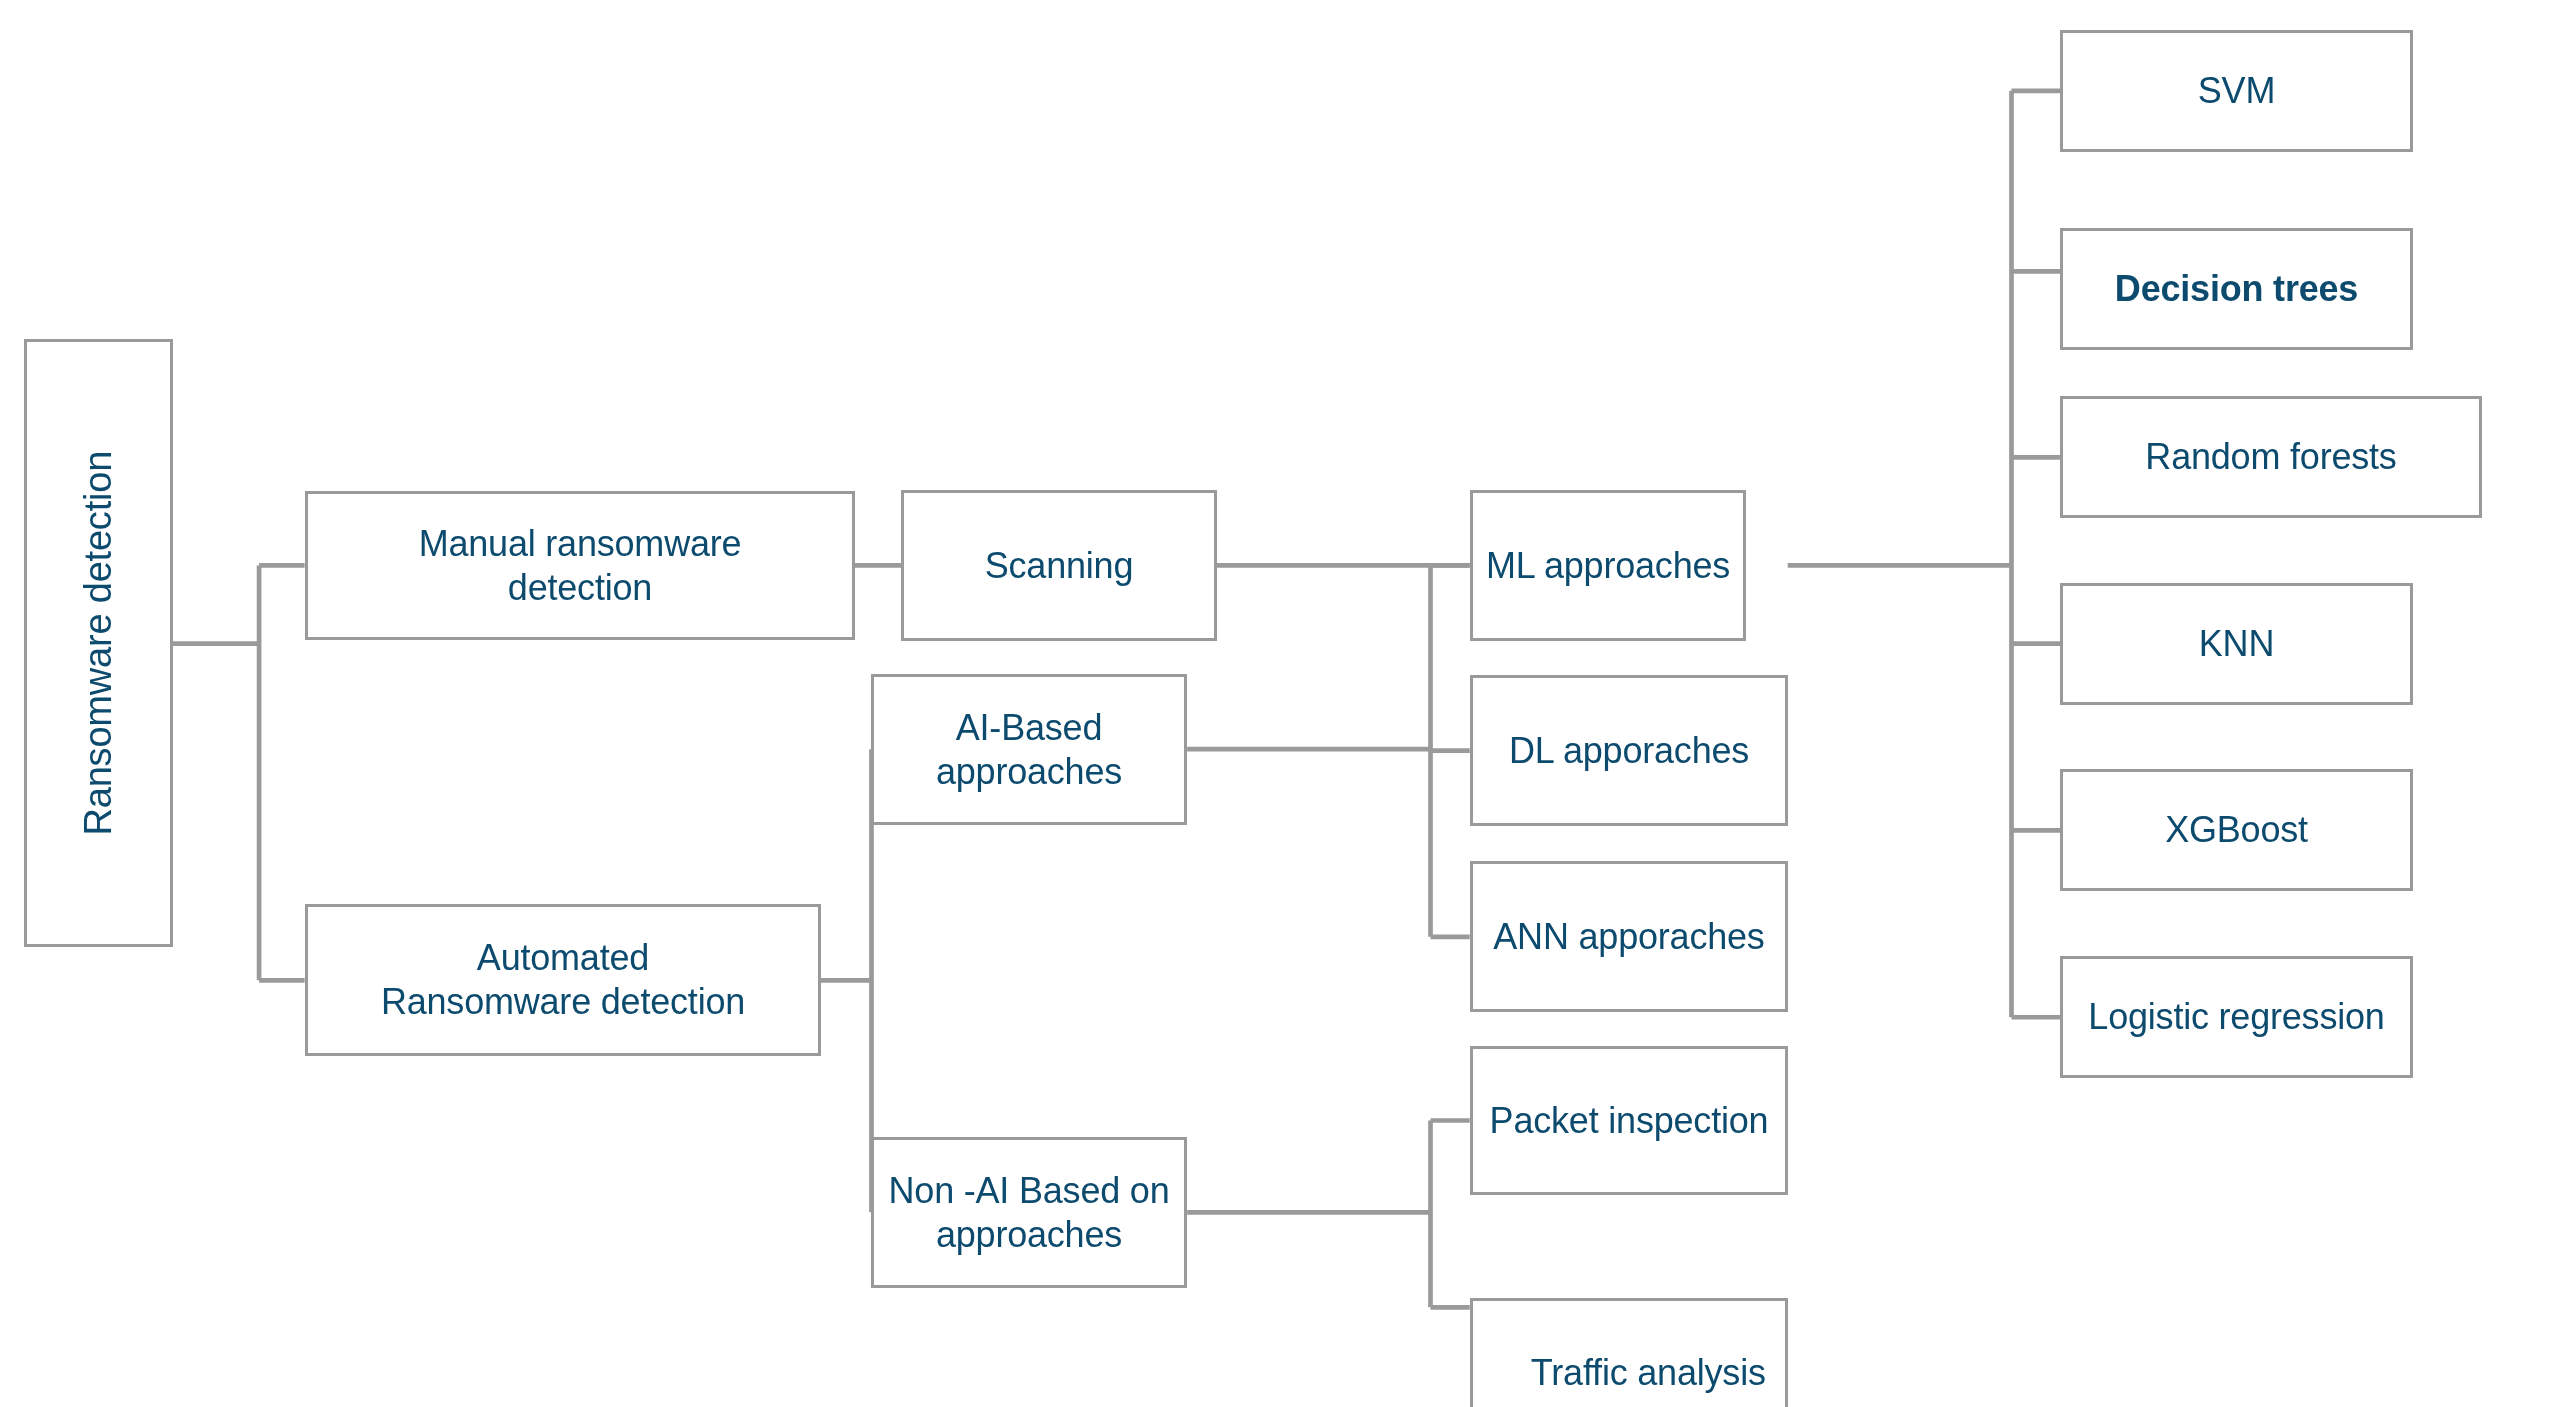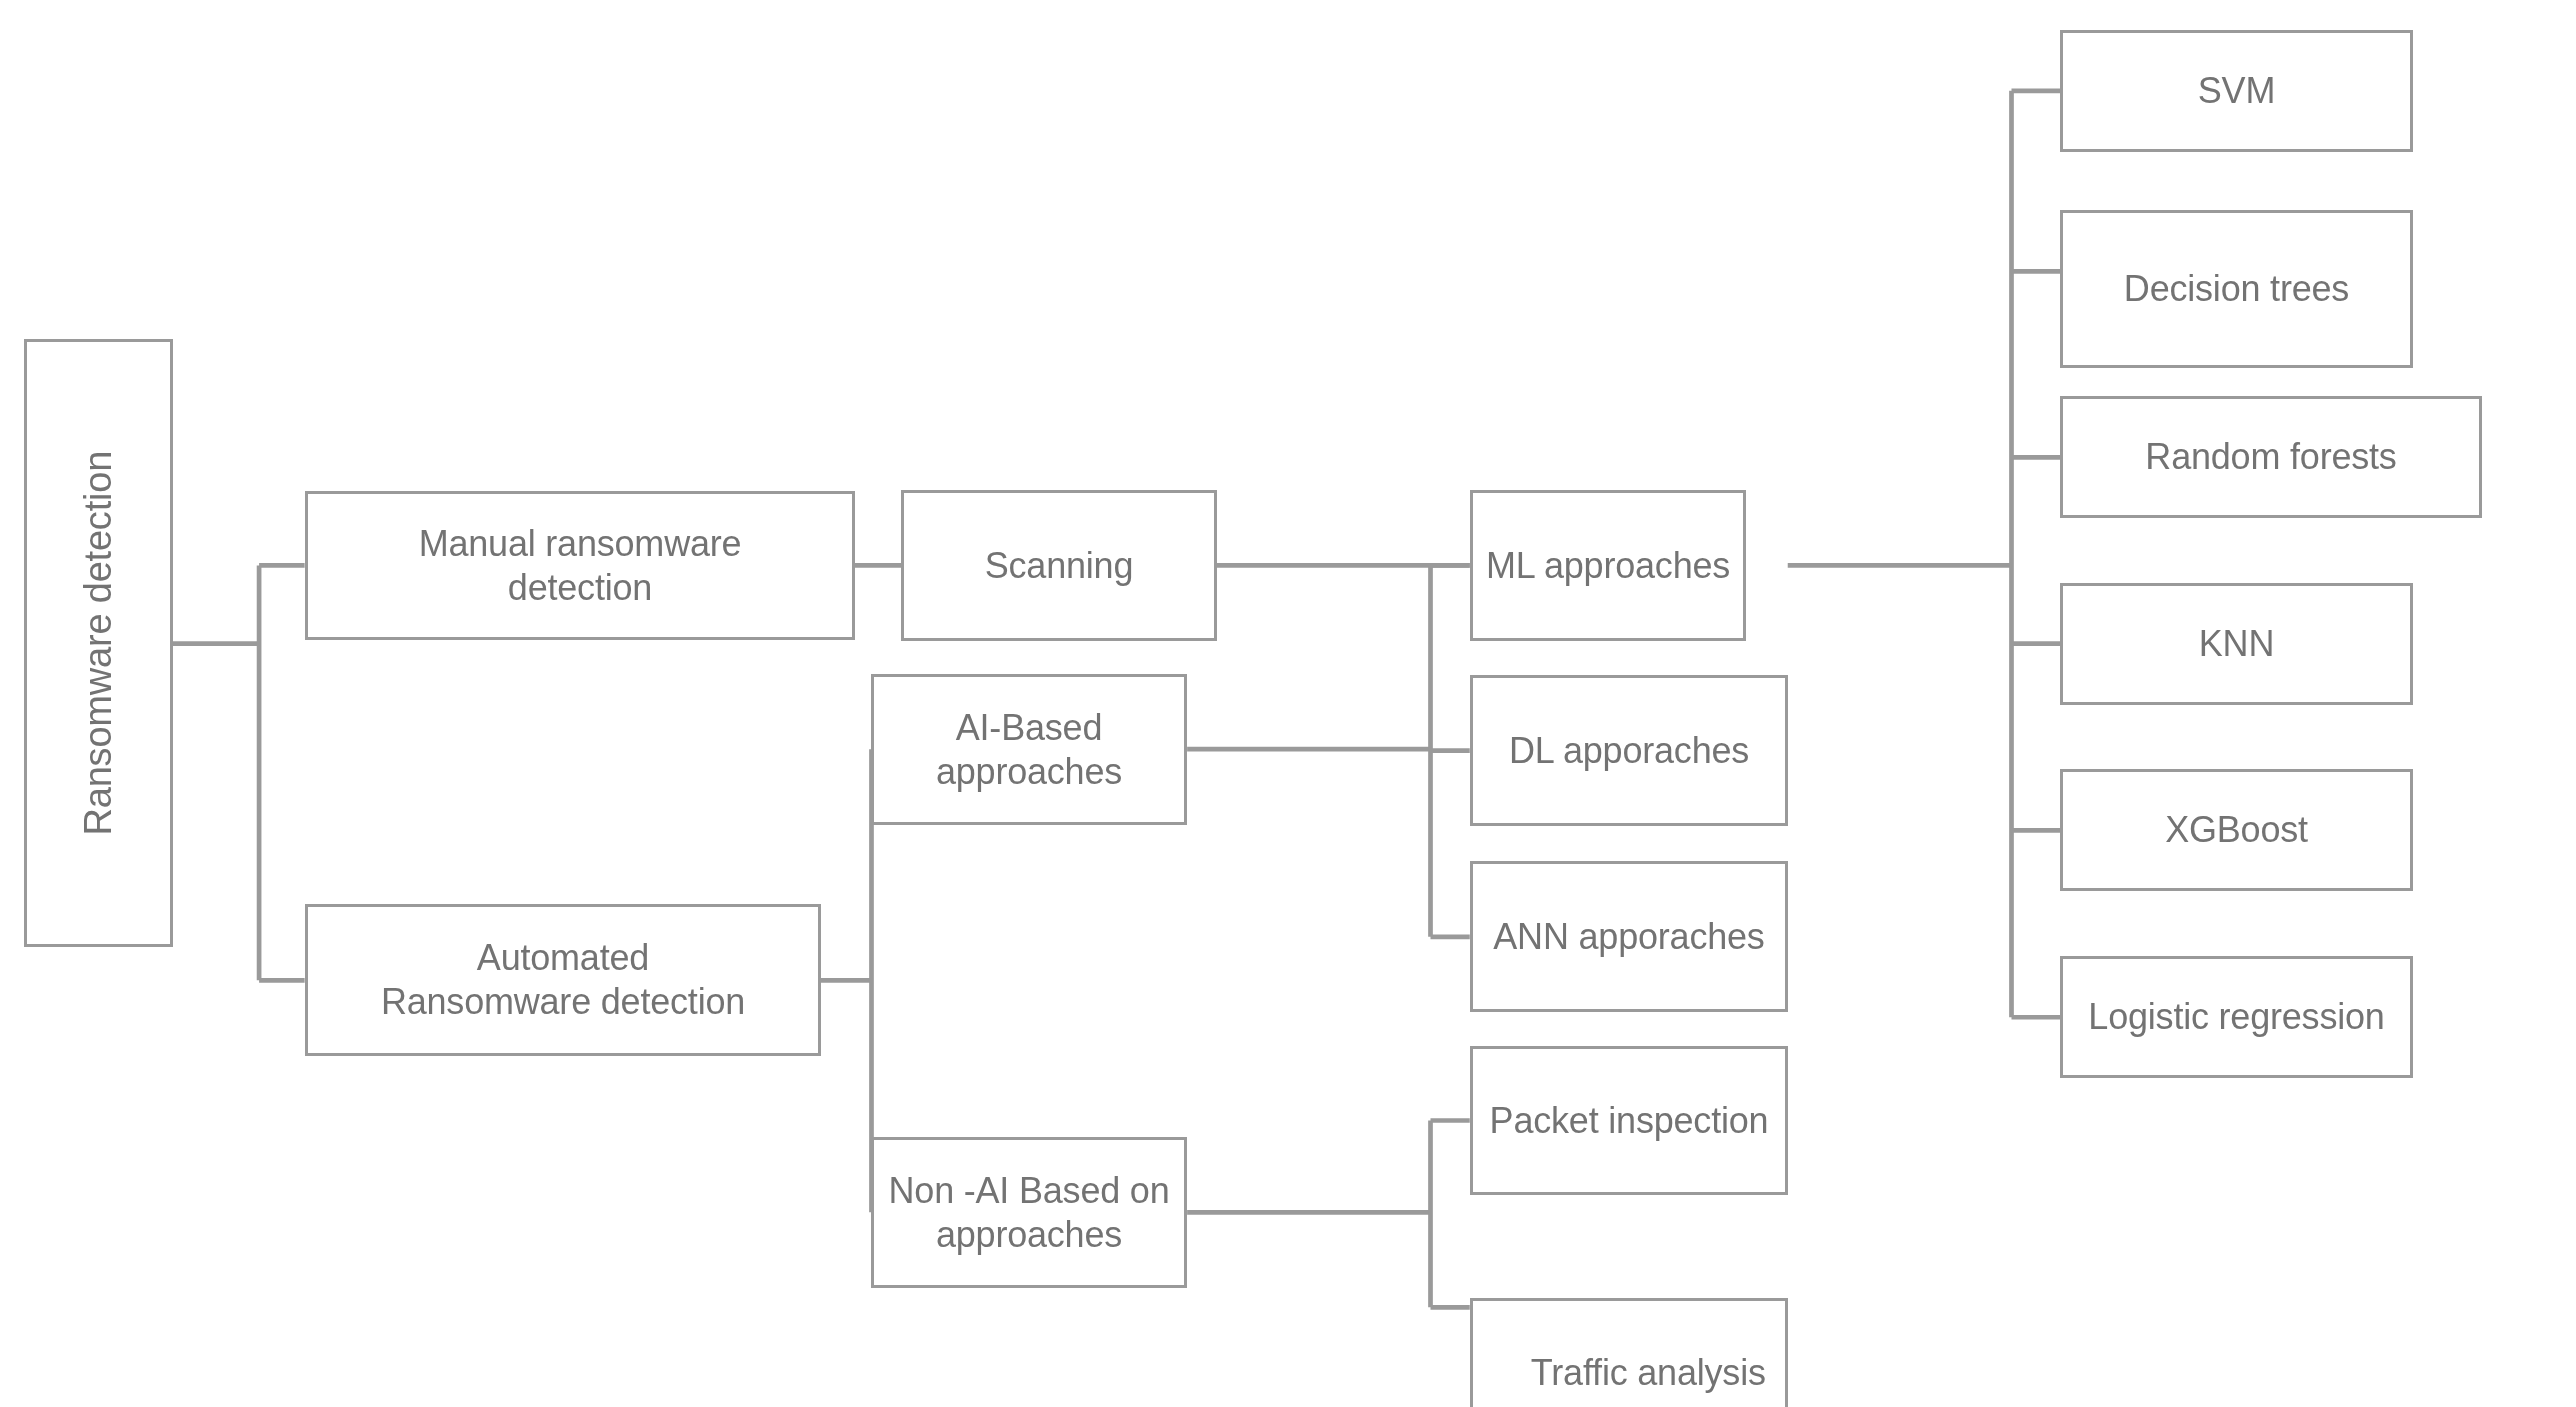--- a/index.html
+++ b/index.html
@@ -20,21 +20,21 @@
   }
   .node{
     position:absolute;
     box-sizing:border-box;
     background:#ffffff;
     border:3.9px solid #9a9a9a;
     display:flex;
     align-items:center;
     justify-content:center;
     text-align:center;
-    color:#737373;
+    color:#0c4a6e;
     font-size:36px;
     line-height:1.22;
     letter-spacing:-0.2px;
     padding:3.1px 9.4px;
     white-space:pre-line;
   }
   .node.root{
     font-size:38px;
   }
   .node.root .vtext{
@@ -133,21 +133,21 @@
   </div>
 
   <div class="node" style="left:1470px; top:1298px; width:318px; height:149px;padding-left:48px;">
     <span class="lbl">Traffic analysis</span>
   </div>
 
   <div class="node" style="left:2060px; top:30px; width:353px; height:122px;">
     <span class="lbl">SVM</span>
   </div>
 
-  <div class="node" style="left:2060px; top:210px; width:353px; height:158px;">
+  <div class="node" style="left:2060px; top:228px; width:353px; height:122px;font-weight:bold;">
     <span class="lbl">Decision trees</span>
   </div>
 
   <div class="node" style="left:2060px; top:396px; width:422px; height:122px;">
     <span class="lbl">Random forests</span>
   </div>
 
   <div class="node" style="left:2060px; top:583px; width:353px; height:122px;">
     <span class="lbl">KNN</span>
   </div>

